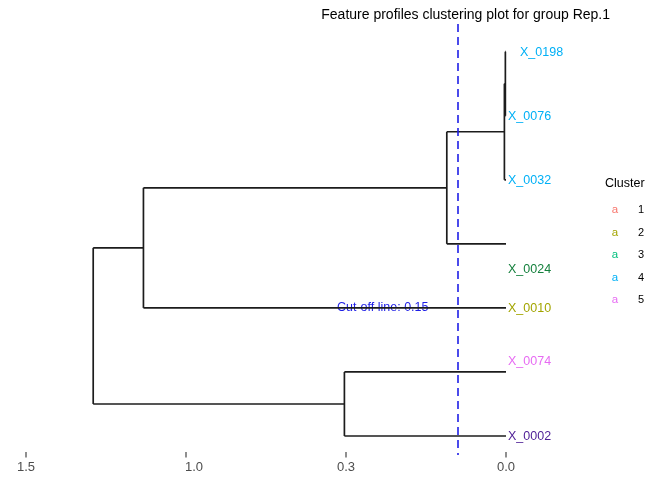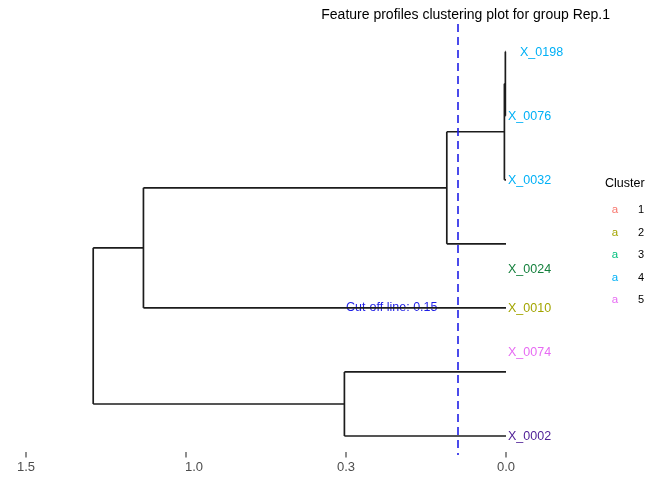--- a/index.html
+++ b/index.html
@@ -25,21 +25,21 @@
   .legend-title{font-size:12.5px;color:#000;margin:0 4px 8px 1px;}
   .legend-row{display:flex;align-items:center;height:22.5px;}
   .legend-key{width:22px;text-align:center;font-size:11.5px;}
   .legend-num{margin-left:12px;font-size:11px;color:#000;}
 </style>
 </head>
 <body>
 
 <div class="canvas">
   <div class="title">Feature profiles clustering plot for group Rep.1</div>
-  <div class="cutoff-text" style="color: rgb(30, 30, 230); margin-left: 9px;">Cut-off line: 0.15</div>
+  <div class="cutoff-text" style="color: rgb(30, 30, 230);">Cut-off line: 0.15</div>
   <svg id="plot-svg" width="672" height="480">
       <line x1="505.36" y1="51.7" x2="506" y2="51.7" stroke="#1c1c1c" stroke-width="1.7"></line>
       <line x1="505.36" y1="115.75" x2="506" y2="115.75" stroke="#1c1c1c" stroke-width="1.7"></line>
       <line x1="505.36" y1="51.7" x2="505.36" y2="115.75" stroke="#1c1c1c" stroke-width="1.7"></line>
       <line x1="504.4" y1="83.725" x2="505.36" y2="83.725" stroke="#1c1c1c" stroke-width="1.7"></line>
       <line x1="504.4" y1="179.8" x2="506" y2="179.8" stroke="#1c1c1c" stroke-width="1.7"></line>
       <line x1="504.4" y1="83.725" x2="504.4" y2="179.8" stroke="#1c1c1c" stroke-width="1.7"></line>
       <line x1="446.8" y1="131.7625" x2="504.4" y2="131.7625" stroke="#1c1c1c" stroke-width="1.7"></line>
       <line x1="446.8" y1="243.84999999999997" x2="506" y2="243.84999999999997" stroke="#1c1c1c" stroke-width="1.7"></line>
       <line x1="446.8" y1="131.7625" x2="446.8" y2="243.84999999999997" stroke="#1c1c1c" stroke-width="1.7"></line>
@@ -57,21 +57,21 @@
       <line x1="186" y1="452" x2="186" y2="457.5" stroke="#333333" stroke-width="1.1"></line>
       <line x1="346" y1="452" x2="346" y2="457.5" stroke="#333333" stroke-width="1.1"></line>
       <line x1="506" y1="452" x2="506" y2="457.5" stroke="#333333" stroke-width="1.1"></line>
     </svg>
   <div id="leaf-labels">
       <div class="leaf-label" style="left: 508px; top: 42.7px; color: rgb(0, 176, 246); margin-left: 12px;">X_0198</div>
       <div class="leaf-label" style="left: 508px; top: 106.75px; color: rgb(0, 176, 246);">X_0076</div>
       <div class="leaf-label" style="left: 508px; top: 170.8px; color: rgb(0, 176, 246);">X_0032</div>
       <div class="leaf-label" style="left: 508px; top: 234.85px; color: #15803d; margin-top: 25px;">X_0024</div>
       <div class="leaf-label" style="left: 508px; top: 298.9px; color: rgb(163, 165, 0);">X_0010</div>
-      <div class="leaf-label" style="left: 508px; top: 343px; color: rgb(231, 107, 243);">X_0074</div>
+      <div class="leaf-label" style="left: 508px; top: 352px; color: rgb(231, 107, 243);">X_0074</div>
       <div class="leaf-label" style="left: 508px; top: 427px; color: #4c1d95;">X_0002</div>
     </div>
   <div id="axis-labels">
       <div class="axis-tick-label" style="left: 9px; top: 458.5px; color: rgb(77, 77, 77);">1.5</div>
       <div class="axis-tick-label" style="left: 169px; top: 458.5px; color: rgb(77, 77, 77); text-align: right;">1.0</div>
       <div class="axis-tick-label" style="left: 329px; top: 458.5px; color: rgb(77, 77, 77);">0.3</div>
       <div class="axis-tick-label" style="left: 489px; top: 458.5px; color: rgb(77, 77, 77);">0.0</div>
     </div>
   <div class="legend">
     <div class="legend-title">Cluster</div>

